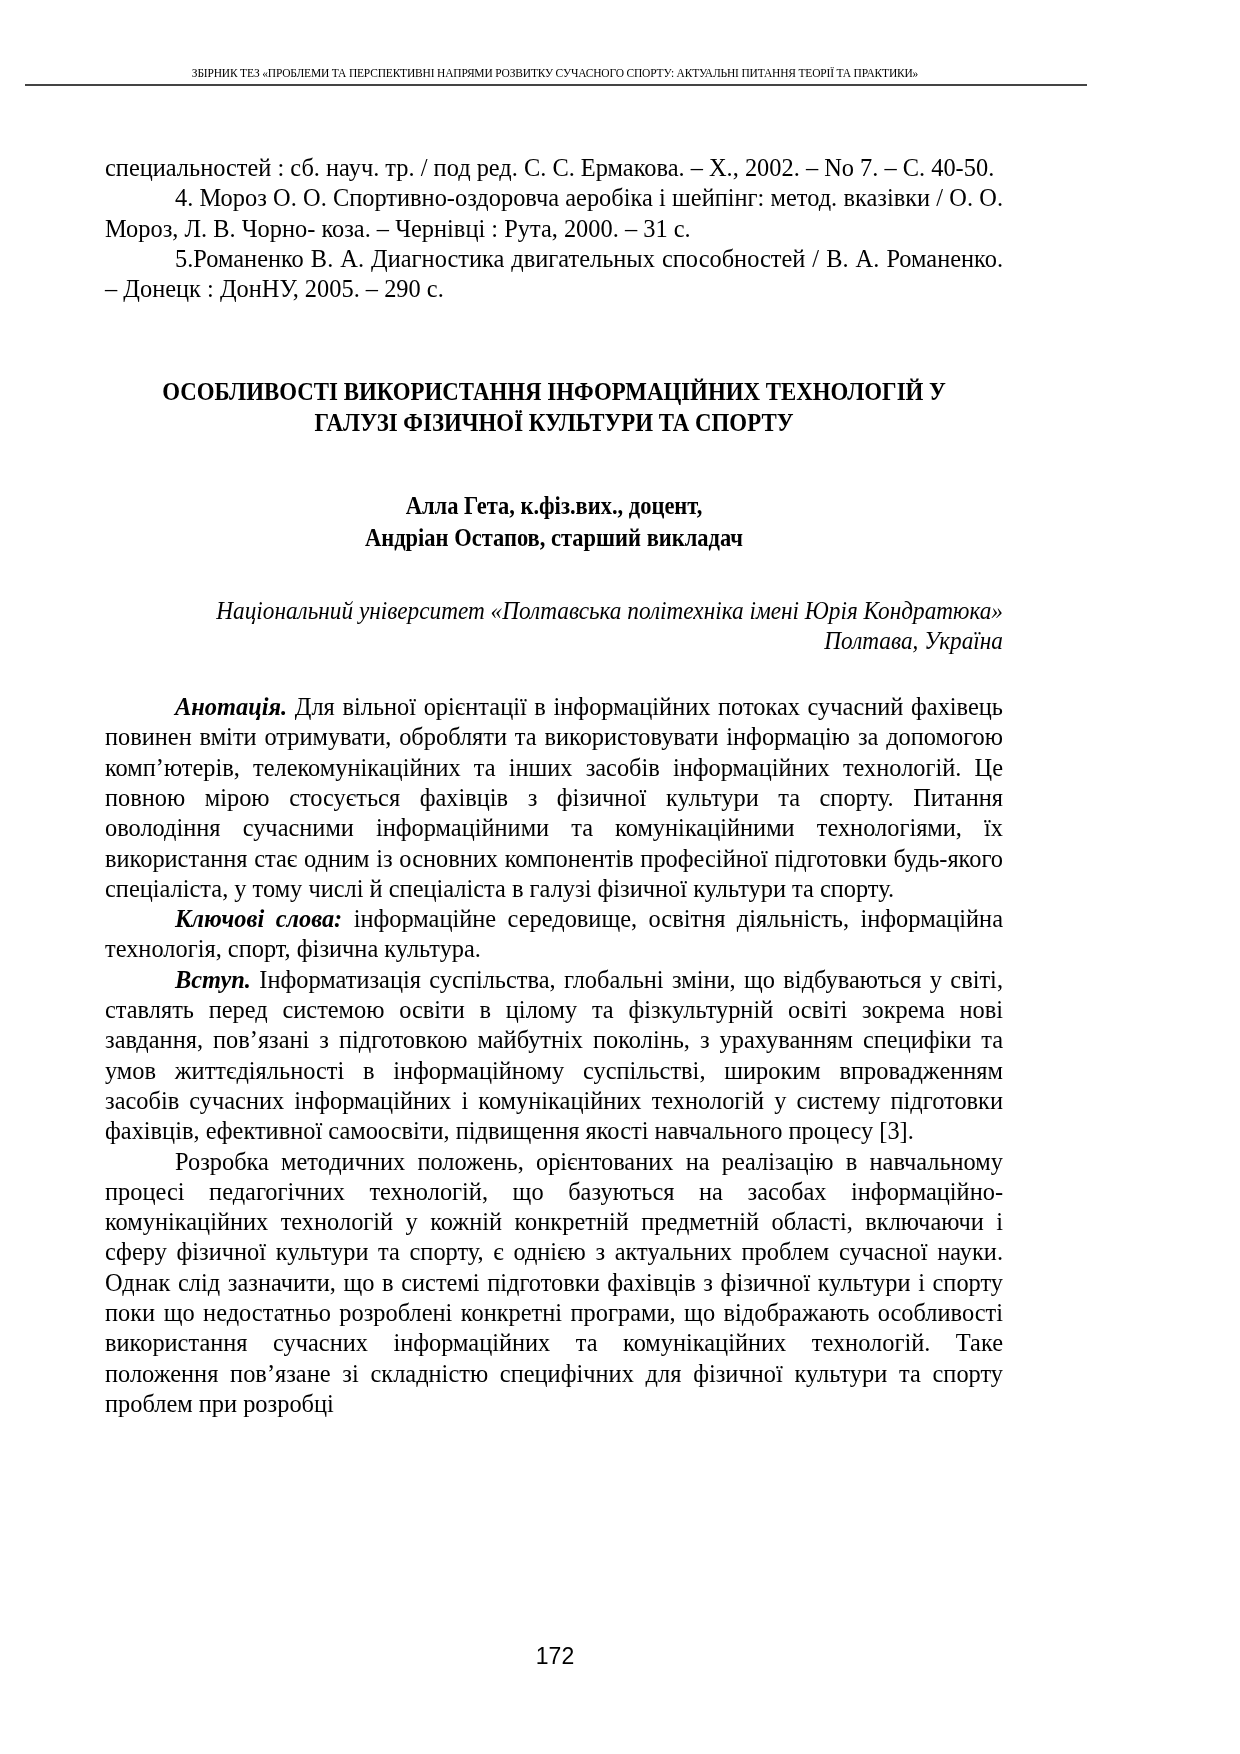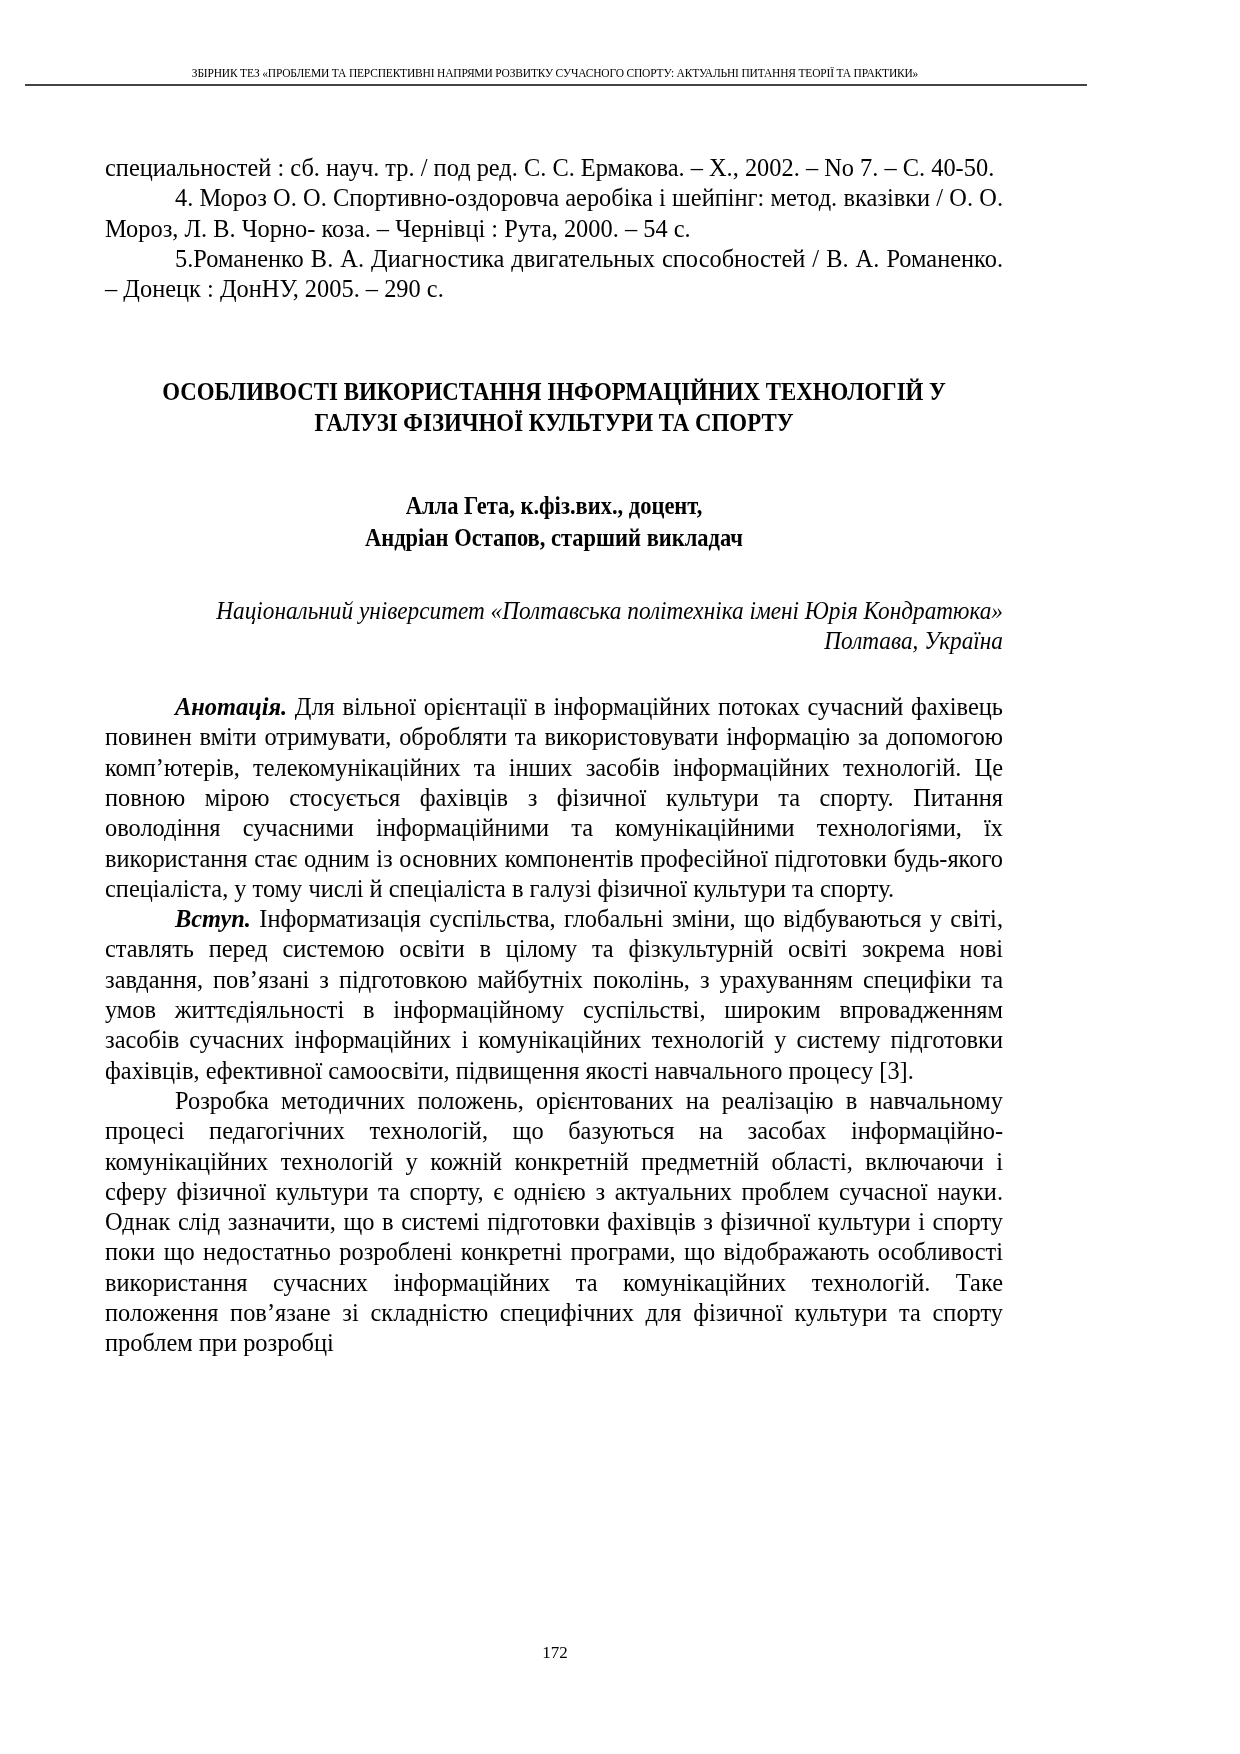--- a/index.html
+++ b/index.html
@@ -43,50 +43,51 @@
       text-align: right;
       font-style: italic;
       font-size: 25px; line-height: 30px;
       transform: scaleX(0.93); transform-origin: right;
     }
     .abstract-block { margin-top: 36px; }
     .bold { font-weight: bold; font-style: italic; }
     .page-number {
       position: absolute; left: 0; width: 1110px; top: 1643px;
       text-align: center;
-      font-family: Liberation Serif, serif;
-      font-size: 17px;
+      font-family: Liberation Sans, sans-serif;
+      font-size: 23px;
     }
   </style>
 </head>
 <body>
 
 <div class="running-header">ЗБІРНИК ТЕЗ «ПРОБЛЕМИ ТА ПЕРСПЕКТИВНІ НАПРЯМИ РОЗВИТКУ СУЧАСНОГО СПОРТУ: АКТУАЛЬНІ ПИТАННЯ ТЕОРІЇ ТА ПРАКТИКИ»</div>
 <div class="header-rule"></div>
 
 <div class="content">
   <p class="para">специальностей : сб. науч. тр. / под ред. С. С. Ермакова. – Х., 2002. – No 7. – С. 40-50.</p>
-  <p class="para indent">4. Мороз О. О. Спортивно-оздоровча аеробіка і шейпінг: метод. вказівки / О. О. Мороз, Л. В. Чорно- коза. – Чернівці : Рута, 2000. – 54 с.</p>
+  <p class="para indent">4. Мороз О. О. Спортивно-оздоровча аеробіка і шейпінг: метод. вказівки / О. О. Мороз, Л. В. Чорно- коза. – Чернівці : Рута, 2000. – 31 с.</p>
   <p class="para indent">5.Романенко В. А. Диагностика двигательных способностей / В. А. Романенко. – Донецк : ДонНУ, 2005. – 290 с.</p>
 
   <div class="title">
     <div>ОСОБЛИВОСТІ ВИКОРИСТАННЯ ІНФОРМАЦІЙНИХ ТЕХНОЛОГІЙ У</div>
     <div>ГАЛУЗІ ФІЗИЧНОЇ КУЛЬТУРИ ТА СПОРТУ</div>
   </div>
 
   <div class="authors">
     <div>Алла Гета, к.фіз.вих., доцент,</div>
     <div>Андріан Остапов, старший викладач</div>
   </div>
 
   <div class="affil">
     <div>Національний університет «Полтавська політехніка імені Юрія Кондратюка»</div>
     <div>Полтава, Україна</div>
   </div>
 
   <div class="abstract-block">
     <p class="para indent"><span class="bold">Анотація.</span><span> Для вільної орієнтації в інформаційних потоках сучасний фахівець повинен вміти отримувати, обробляти та використовувати інформацію за допомогою комп’ютерів, телекомунікаційних та інших засобів інформаційних технологій. Це повною мірою стосується фахівців з фізичної культури та спорту. Питання оволодіння сучасними інформаційними та комунікаційними технологіями, їх використання стає одним із основних компонентів професійної підготовки будь-якого спеціаліста, у тому числі й спеціаліста в галузі фізичної культури та спорту.</span></p>
+    <p class="para indent"><span class="bold">Ключові слова:</span><span> інформаційне середовище, освітня діяльність, інформаційна технологія, спорт, фізична культура.</span></p>
     <p class="para indent"><span class="bold">Вступ.</span><span> Інформатизація суспільства, глобальні зміни, що відбуваються у світі, ставлять перед системою освіти в цілому та фізкультурній освіті зокрема нові завдання, пов’язані з підготовкою майбутніх поколінь, з урахуванням специфіки та умов життєдіяльності в інформаційному суспільстві, широким впровадженням засобів сучасних інформаційних і комунікаційних технологій у систему підготовки фахівців, ефективної самоосвіти, підвищення якості навчального процесу [3].</span></p>
     <p class="para indent">Розробка методичних положень, орієнтованих на реалізацію в навчальному процесі педагогічних технологій, що базуються на засобах інформаційно-комунікаційних технологій у кожній конкретній предметній області, включаючи і сферу фізичної культури та спорту, є однією з актуальних проблем сучасної науки. Однак слід зазначити, що в системі підготовки фахівців з фізичної культури і спорту поки що недостатньо розроблені конкретні програми, що відображають особливості використання сучасних інформаційних та комунікаційних технологій. Таке положення пов’язане зі складністю специфічних для фізичної культури та спорту проблем при розробці</p>
   </div>
 </div>
 
 <div class="page-number">172</div>
 
 </body></html>

